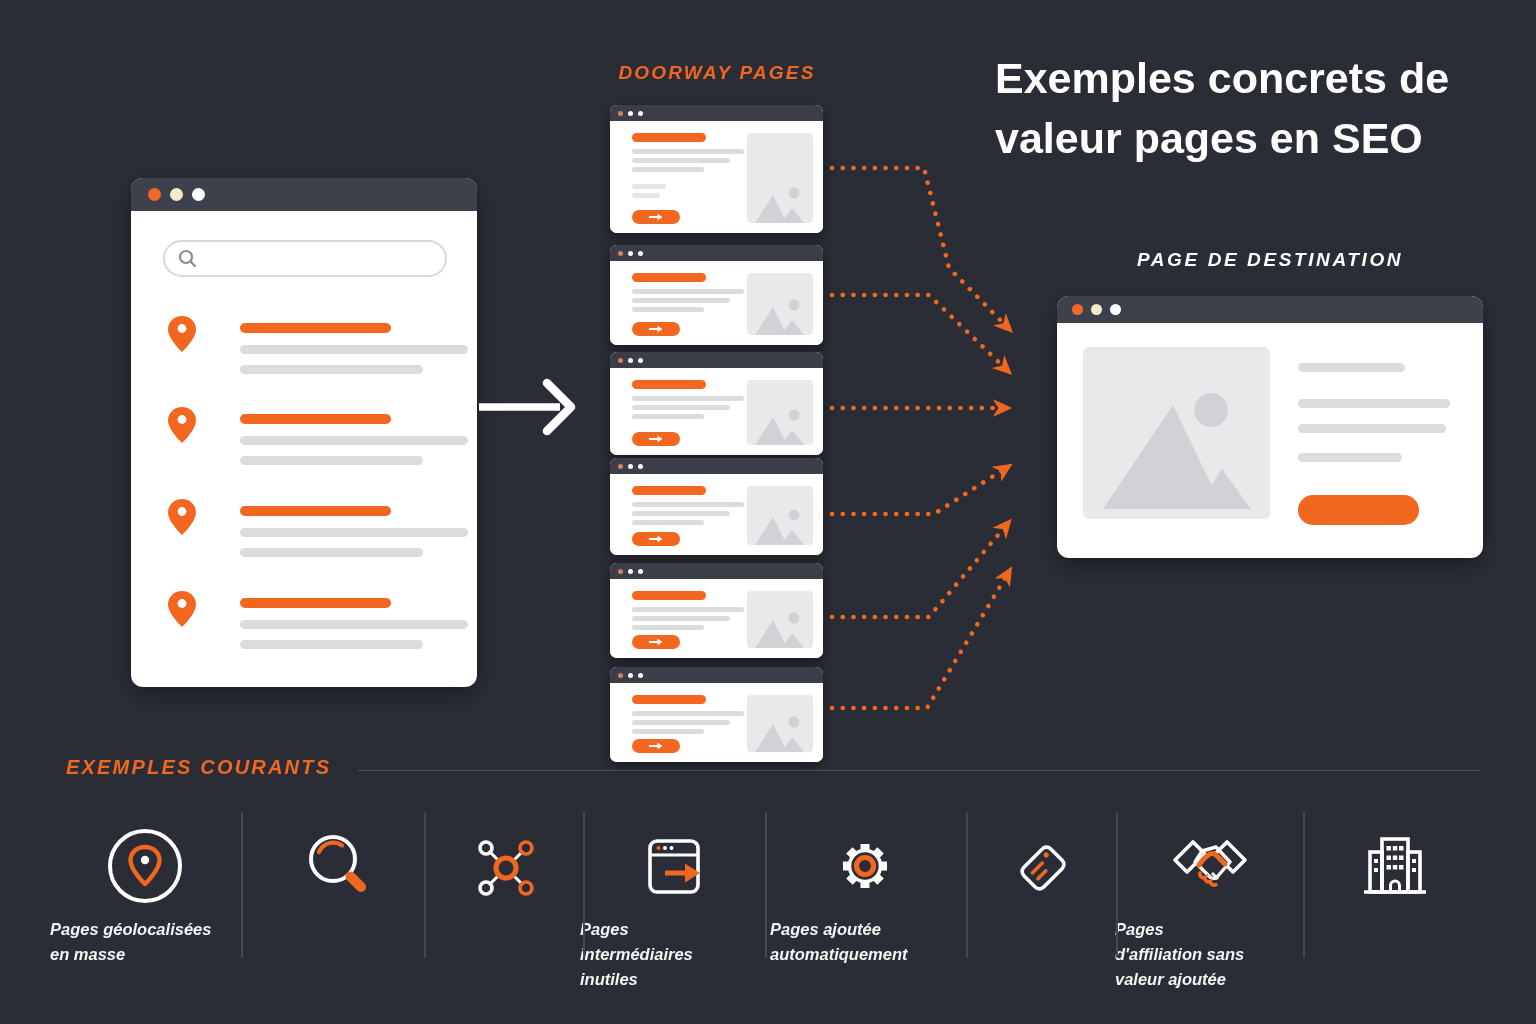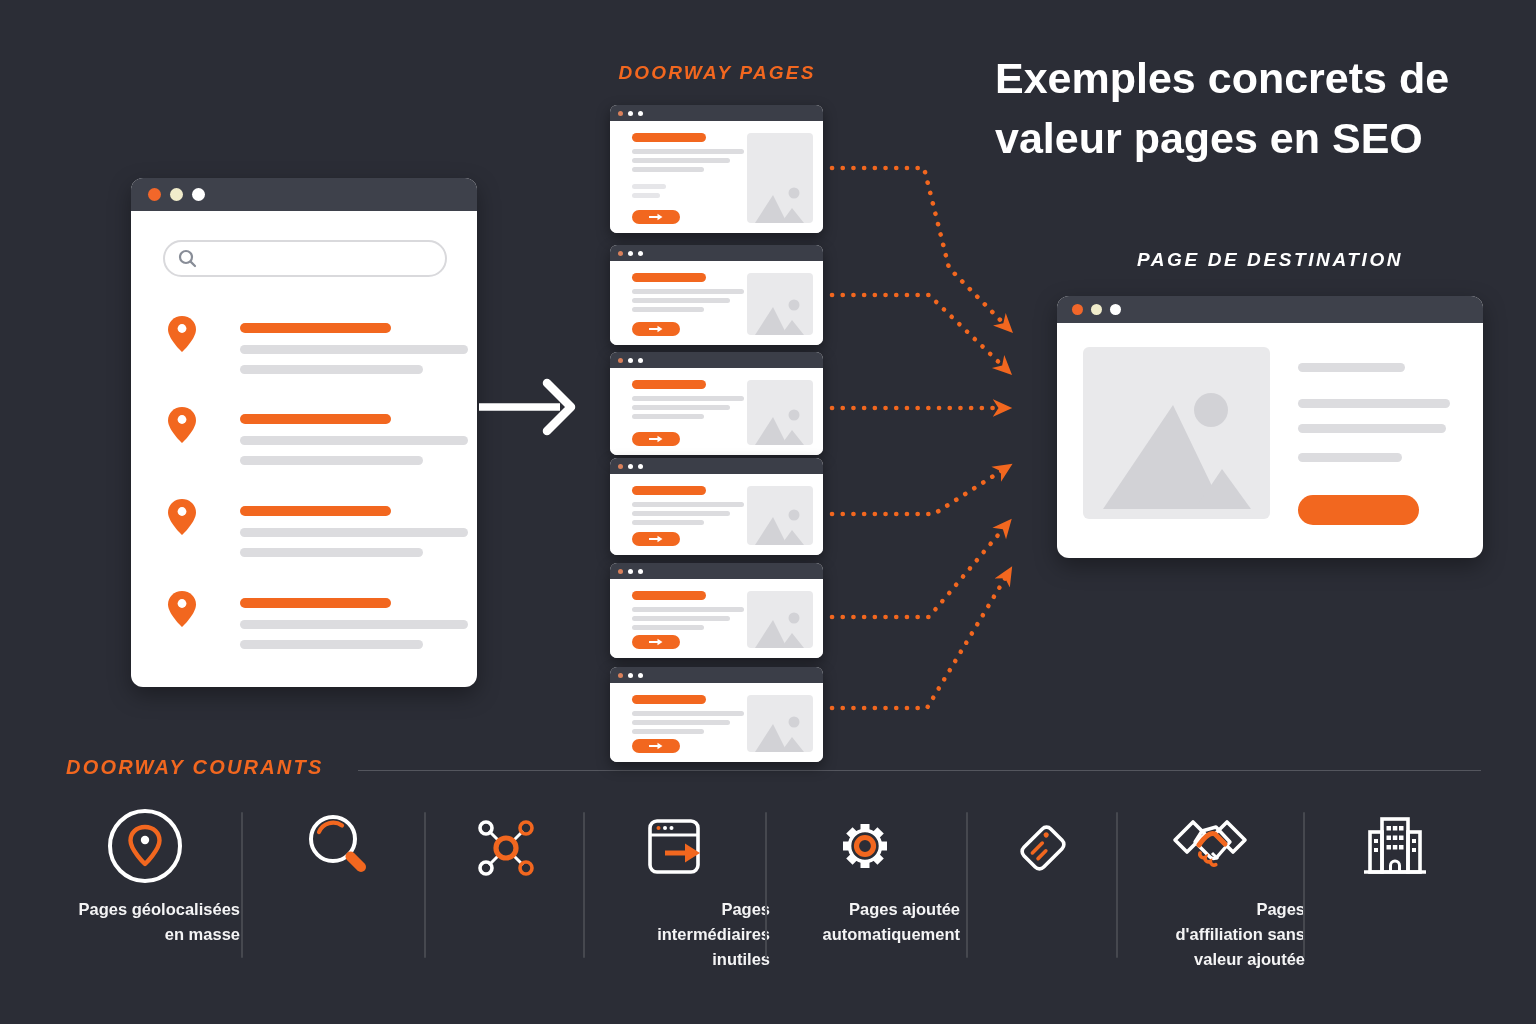--- a/index.html
+++ b/index.html
@@ -74,34 +74,34 @@
   .d-b1{left:241px;top:67px;width:107px;height:9px;background:var(--line-gray);}
   .d-b2{left:241px;top:103px;width:152px;height:9px;background:var(--line-gray);}
   .d-b3{left:241px;top:128px;width:148px;height:9px;background:var(--line-gray);}
   .d-b4{left:241px;top:157px;width:104px;height:9px;background:var(--line-gray);}
   .d-btn{position:absolute;left:241px;top:199px;width:121px;height:30px;border-radius:15px;background:var(--accent);}
 
   
   .arrows{left:0;top:0;width:1536px;height:1024px;pointer-events:none;}
 
   
-  .ex-col{top:804px;width:190px;text-align:right;}
+  .ex-col{top:824px;width:190px;text-align:left;font-style:italic;}
   .ex-icon{width:84px;height:84px;margin:0 auto;display:flex;align-items:center;justify-content:center;}
   .ex-label{margin-top:9px;font-size:16.5px;font-weight:bold;line-height:25px;color:var(--text);white-space:pre-line;}
   .v-div{top:812px;width:2px;height:146px;background:var(--divider);border-radius:1px;}
 </style>
 </head>
 <body>
 
 <h1 class="abs main-title">Exemples concrets de
 valeur pages en SEO</h1>
 
 <div class="abs small-cap doorway-label">DOORWAY PAGES</div>
 <div class="abs small-cap dest-label">PAGE DE DESTINATION</div>
-<div class="abs small-cap examples-label">DOORWAY COURANTS</div>
+<div class="abs small-cap examples-label">EXEMPLES COURANTS</div>
 <div class="abs rule"></div>
 
 <div class="abs window src-window">
   <div class="win-bar">
     <span class="dot" style="background:#F2672A"></span>
     <span class="dot" style="background:#F0ECCB"></span>
     <span class="dot" style="background:#FFFFFF"></span>
   </div>
   <div class="search-bar">
     <svg width="19" height="19" viewBox="0 0 19 19">

